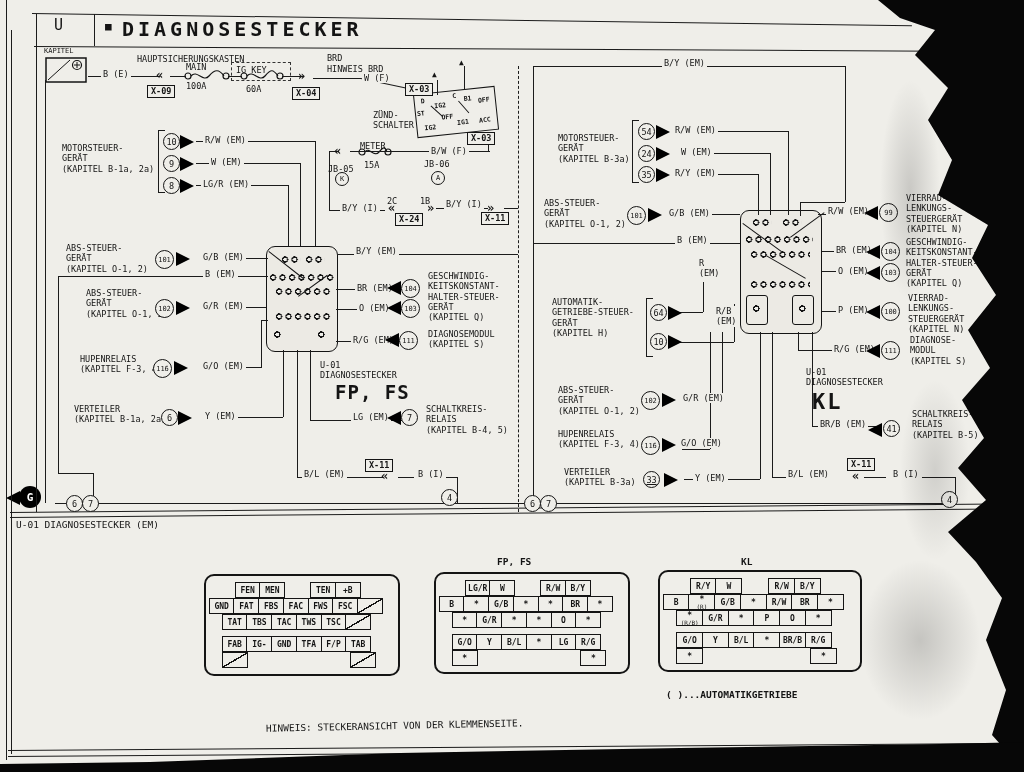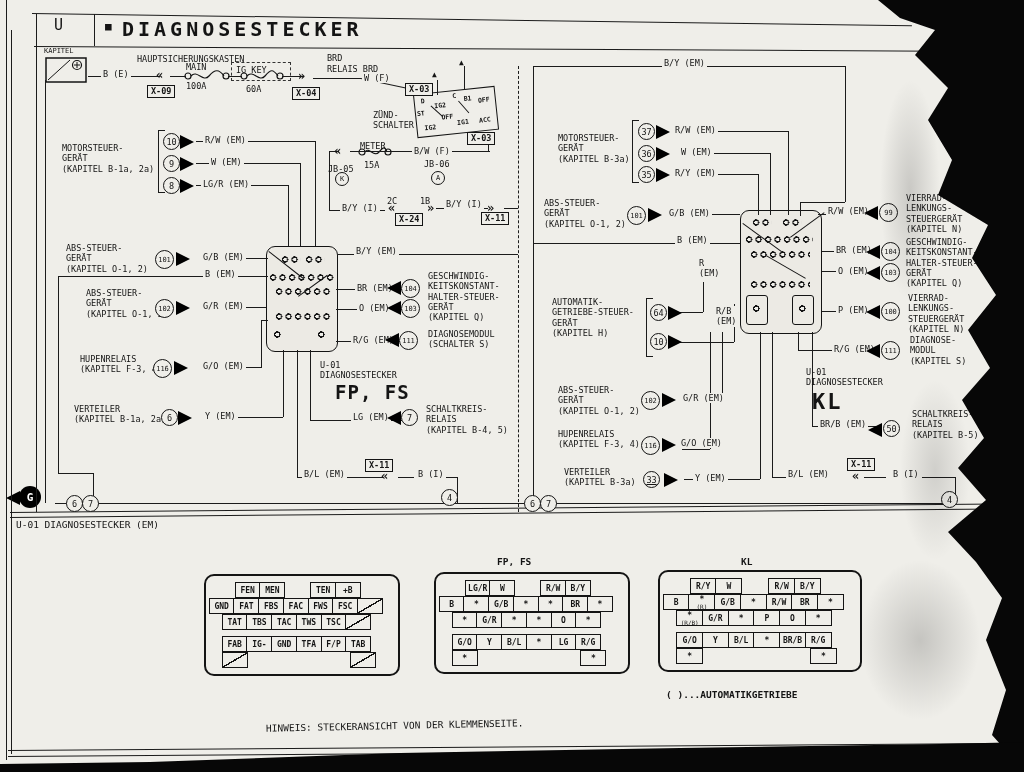--- a/index.html
+++ b/index.html
@@ -520,29 +520,29 @@
     <div class="lb u" style="left: 54px; top: 16px;">U</div>
     <div class="lb title" style="left: 122px; top: 17px;">DIAGNOSESTECKER</div>
     <div class="lb t7" style="left: 44px; top: 47px;">KAPITEL</div>
     <div class="lb t8" style="left: 137px; top: 54px;">HAUPTSICHERUNGSKASTEN</div>
     <div class="lb t8 ow" style="left: 101px; top: 69px;">B (E)</div>
     <div class="lb t8" style="left: 186px; top: 62px;">MAIN</div>
     <div class="lb t8" style="left: 186px; top: 81px;">100A</div>
     <div class="lb t8" style="left: 236px; top: 65px;">IG KEY</div>
     <div class="lb t8" style="left: 246px; top: 84px;">60A</div>
     <div class="lb t8" style="left: 327px; top: 53px;">BRD</div>
-    <div class="lb t8" style="left: 327px; top: 64px;">RELAIS BRD</div>
+    <div class="lb t8" style="left: 327px; top: 64px;">HINWEIS BRD</div>
     <div class="lb t8 ow" style="left: 362px; top: 73px;">W (F)</div>
     <div class="lb t8" style="left: 373px; top: 110px;">ZÜND-
 SCHALTER</div>
     <div class="lb t8" style="left: 360px; top: 141px;">METER</div>
     <div class="lb t8" style="left: 364px; top: 160px;">15A</div>
     <div class="lb t8" style="left: 328px; top: 164px;">JB-05</div>
     <div class="lb t8" style="left: 424px; top: 159px;">JB-06</div>
-    <div class="lb t8 ow" style="left: 412px; top: 146px;">B/W (F)</div>
+    <div class="lb t8 ow" style="left: 429px; top: 146px;">B/W (F)</div>
     <div class="lb t8 ow" style="left: 340px; top: 203px;">B/Y (I)</div>
     <div class="lb t8" style="left: 387px; top: 196px;">2C</div>
     <div class="lb t8" style="left: 420px; top: 196px;">1B</div>
     <div class="lb t8 ow" style="left: 444px; top: 199px;">B/Y (I)</div>
     <div class="lb t8" style="left: 62px; top: 143px;">MOTORSTEUER-
 GERÄT
 (KAPITEL B-1a, 2a)</div>
     <div class="lb t8 ow" style="left: 203px; top: 135px;">R/W (EM)</div>
     <div class="lb t8 ow" style="left: 209px; top: 157px;">W (EM)</div>
     <div class="lb t8 ow" style="left: 201px; top: 179px;">LG/R (EM)</div>
@@ -564,21 +564,21 @@
     <div class="lb t8 ow" style="left: 354px; top: 246px;">B/Y (EM)</div>
     <div class="lb t8 ow" style="left: 355px; top: 283px;">BR (EM)</div>
     <div class="lb t8 ow" style="left: 357px; top: 303px;">O (EM)</div>
     <div class="lb t8" style="left: 428px; top: 271px;">GESCHWINDIG-
 KEITSKONSTANT-
 HALTER-STEUER-
 GERÄT
 (KAPITEL Q)</div>
     <div class="lb t8 ow" style="left: 351px; top: 335px;">R/G (EM)</div>
     <div class="lb t8" style="left: 428px; top: 329px;">DIAGNOSEMODUL
-(SCHALTER S)</div>
+(KAPITEL S)</div>
     <div class="lb t8" style="left: 320px; top: 360px;">U-01
 DIAGNOSESTECKER</div>
     <div class="lb big" style="left: 335px; top: 381px;">FP, FS</div>
     <div class="lb t8 ow" style="left: 351px; top: 412px;">LG (EM)</div>
     <div class="lb t8" style="left: 426px; top: 404px;">SCHALTKREIS-
 RELAIS
 (KAPITEL B-4, 5)</div>
     <div class="lb t8 ow" style="left: 302px; top: 469px;">B/L (EM)</div>
     <div class="lb t8 ow" style="left: 416px; top: 469px;">B (I)</div>
     <div class="lb t8 ow" style="left: 662px; top: 58px;">B/Y (EM)</div>
@@ -655,35 +655,35 @@
     <div class="circ c16" style="left: 161px; top: 409px;">6</div>
     <div class="circ c18" style="left: 401px; top: 279px;">104</div>
     <div class="circ c18" style="left: 401px; top: 299px;">103</div>
     <div class="circ c18" style="left: 399px; top: 331px;">111</div>
     <div class="circ c16" style="left: 401px; top: 409px;">7</div>
     <div class="circ c16" style="left: 66px; top: 495px;">6</div>
     <div class="circ c16" style="left: 82px; top: 495px;">7</div>
     <div class="circ c16" style="left: 441px; top: 489px;">4</div>
     <div class="circ c16" style="left: 524px; top: 495px;">6</div>
     <div class="circ c16" style="left: 540px; top: 495px;">7</div>
-    <div class="circ c16" style="left: 638px; top: 123px;">37</div>
-    <div class="circ c16" style="left: 638px; top: 145px;">36</div>
+    <div class="circ c16" style="left: 638px; top: 123px;">54</div>
+    <div class="circ c16" style="left: 638px; top: 145px;">24</div>
     <div class="circ c16" style="left: 638px; top: 166px;">35</div>
     <div class="circ c18" style="left: 627px; top: 206px;">101</div>
     <div class="circ c16" style="left: 650px; top: 304px;">64</div>
     <div class="circ c16" style="left: 650px; top: 333px;">10</div>
     <div class="circ c18" style="left: 641px; top: 391px;">102</div>
     <div class="circ c18" style="left: 641px; top: 436px;">116</div>
     <div class="circ c16" style="left: 643px; top: 471px; text-decoration: underline;">33</div>
     <div class="circ c18" style="left: 879px; top: 203px;">99</div>
     <div class="circ c18" style="left: 881px; top: 242px;">104</div>
     <div class="circ c18" style="left: 881px; top: 263px;">103</div>
     <div class="circ c18" style="left: 881px; top: 302px;">100</div>
     <div class="circ c18" style="left: 881px; top: 341px;">111</div>
-    <div class="circ c16" style="left: 883px; top: 420px;">50</div>
+    <div class="circ c16" style="left: 883px; top: 420px;">41</div>
     <div class="circ c16" style="left: 941px; top: 491px;">4</div>
     <div class="circ c13" style="left: 335px; top: 172px;">K</div>
     <div class="circ c13" style="left: 431px; top: 171px;">A</div>
     <div class="xbox" style="left: 147px; top: 85px;">X-09</div>
     <div class="xbox" style="left: 292px; top: 87px;">X-04</div>
     <div class="xbox" style="left: 405px; top: 83px;">X-03</div>
     <div class="xbox" style="left: 467px; top: 132px;">X-03</div>
     <div class="xbox" style="left: 395px; top: 213px;">X-24</div>
     <div class="xbox" style="left: 481px; top: 212px;">X-11</div>
     <div class="xbox" style="left: 365px; top: 459px;">X-11</div>

